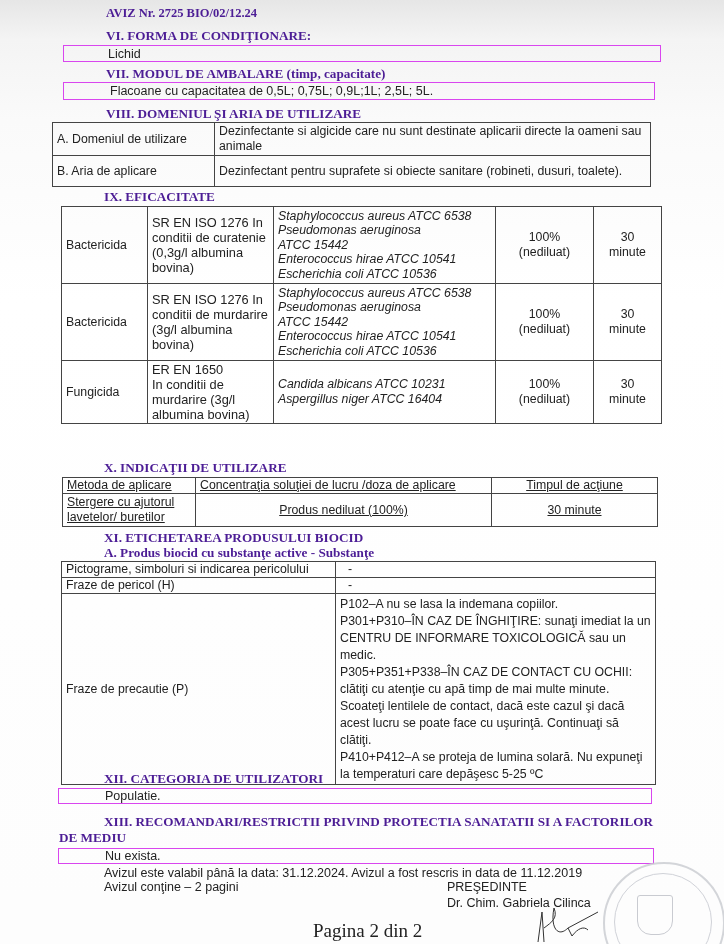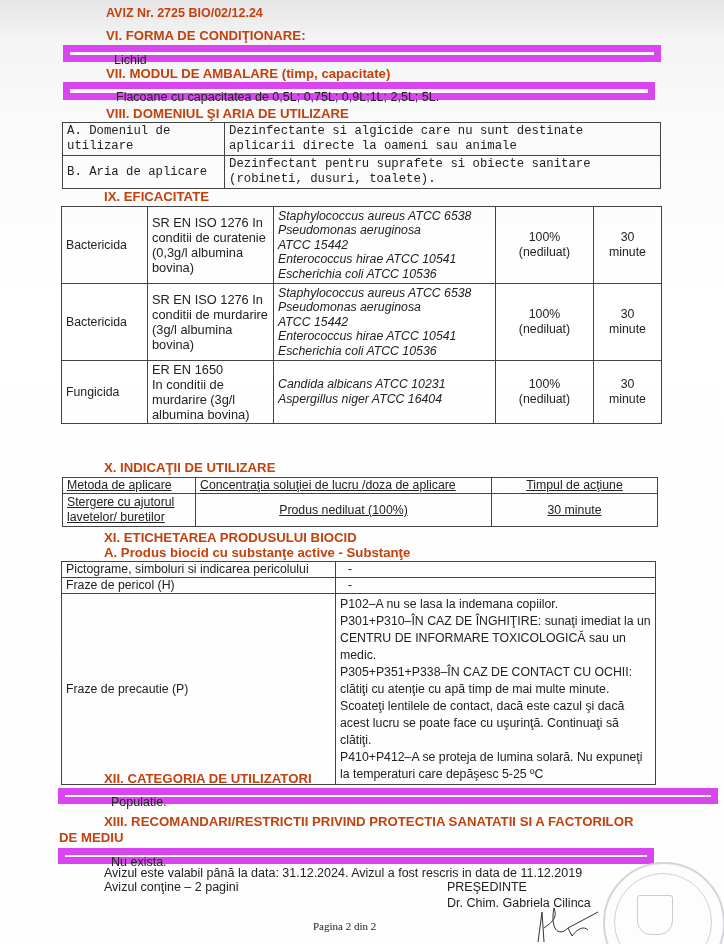--- a/index.html
+++ b/index.html
@@ -2,51 +2,51 @@
 <html><head>
 <meta charset="utf-8">
 <style>
   html, body { margin: 0; padding: 0; }
   body {
     width: 724px; height: 944px; overflow: hidden; position: relative;
     background: linear-gradient(180deg, #e6e6e6 0px, #f4f4f4 40px, #fafafa 120px, #ffffff 300px, #fdfdfd 900px);
     font-family: "Liberation Sans", sans-serif; color: #222; font-size: 12.5px;
   }
   .abs { position: absolute; }
-  .h { font-weight: bold; font-size: 13.2px; color: #c2410c; white-space: nowrap; }
-  .box { border: 7px solid #d946ef; background: transparent; box-sizing: border-box; }
+  .h { font-weight: bold; font-size: 13.2px; color: #4c1d95; white-space: nowrap; font-family: Liberation Serif, serif; }
+  .box { border: 1px solid #d946ef; background: transparent; box-sizing: border-box; }
   .box span { position: absolute; top: 1px; white-space: nowrap; }
   table { border-collapse: collapse; position: absolute; table-layout: fixed; }
   td { border: 1px solid #444; padding: 1px 4px; vertical-align: middle; line-height: 15px; font-size: 12.3px; }
   .c { text-align: center; }
   .it { font-style: italic; }
   .pre { white-space: pre-line; }
   .foot { font-size: 12.5px; white-space: nowrap; }
-  .pg { font-family: "Liberation Serif", serif; font-size: 11px; }
+  .pg { font-family: "Liberation Serif", serif; font-size: 19px; }
   .stamp { position: absolute; left: 603px; top: 862px; width: 118px; height: 118px; border-radius: 50%; border: 2px solid #c8cad0; opacity: .8; }
   .stamp2 { position: absolute; left: 614px; top: 873px; width: 96px; height: 96px; border-radius: 50%; border: 1px solid #d0d2d8; }
   .shield { position: absolute; left: 637px; top: 895px; width: 34px; height: 38px; border: 1px solid #c9cbd1; border-radius: 3px 3px 14px 14px; }
 </style>
 </head>
 <body>
 
 <div class="abs h" style="left:106px;top:6px;font-size:12.5px;">AVIZ Nr. 2725 BIO/02/12.24</div>
 
 <div class="abs h" style="left:106px;top:28px;">VI. FORMA DE CONDIŢIONARE:</div>
 <div class="abs box" style="left:63px;top:45px;width:598px;height:17px;">
   <span style="left:44px;">Lichid</span>
 </div>
 
 <div class="abs h" style="left:106px;top:66px;">VII. MODUL DE AMBALARE (timp, capacitate)</div>
 <div class="abs box" style="left:63px;top:82px;width:592px;height:18px;">
   <span style="left:46px;">Flacoane  cu capacitatea de 0,5L; 0,75L; 0,9L;1L; 2,5L; 5L.</span>
 </div>
 
 <div class="abs h" style="left:106px;top:106px;">VIII. DOMENIUL ŞI ARIA DE UTILIZARE</div>
-<table style="left:62px;top:122px;width:598px;font-family:Liberation Mono, monospace;">
+<table style="left:52px;top:122px;width:598px;">
   <colgroup>
       <col style="width:162px">
       <col style="width:436px">
     </colgroup>
   <tbody>
       <tr style="height:31px;">
     <td>A. Domeniul de utilizare</td>
     <td>Dezinfectante si algicide care nu sunt destinate aplicarii directe la oameni sau animale</td>
   </tr>
   <tr style="height:31px;">
@@ -147,21 +147,21 @@
     <td>Fraze de precautie (P)</td>
     <td class="pre" style="font-size:12.3px;line-height:17px;padding:2px 4px 1px 4px;">P102–A nu se lasa la indemana copiilor.
 P301+P310–ÎN CAZ DE ÎNGHIŢIRE: sunaţi imediat la un CENTRU DE INFORMARE TOXICOLOGICĂ sau un medic.
 P305+P351+P338–ÎN CAZ DE CONTACT CU OCHII: clătiţi cu atenţie cu apă timp de mai multe minute. Scoateţi lentilele de contact, dacă este cazul şi dacă acest lucru se poate face cu uşurinţă. Continuaţi să clătiţi.
 P410+P412–A se proteja de lumina solară. Nu expuneţi la temperaturi care depăşesc 5-25 ºC</td>
   </tr>
 </tbody>
   </table>
 
 <div class="abs h" style="left:104px;top:771px;">XII. CATEGORIA DE UTILIZATORI</div>
-<div class="abs box" style="left:58px;top:788px;width:660px;height:16px;">
+<div class="abs box" style="left:58px;top:788px;width:594px;height:16px;">
   <span style="left:46px;top:0px;">Populatie.</span>
 </div>
 
 <div class="abs h" style="left:104px;top:814px;">XIII. RECOMANDARI/RESTRICTII PRIVIND PROTECTIA SANATATII SI A FACTORILOR</div>
 <div class="abs h" style="left:59px;top:830px;text-align:right;">DE MEDIU</div>
 <div class="abs box" style="left:58px;top:848px;width:596px;height:16px;">
   <span style="left:46px;top:0px;">Nu exista.</span>
 </div>
 
 <div class="abs foot" style="left:104px;top:866px;text-align:center;">Avizul este valabil până la data: 31.12.2024. Avizul a fost rescris in data de  11.12.2019</div>

